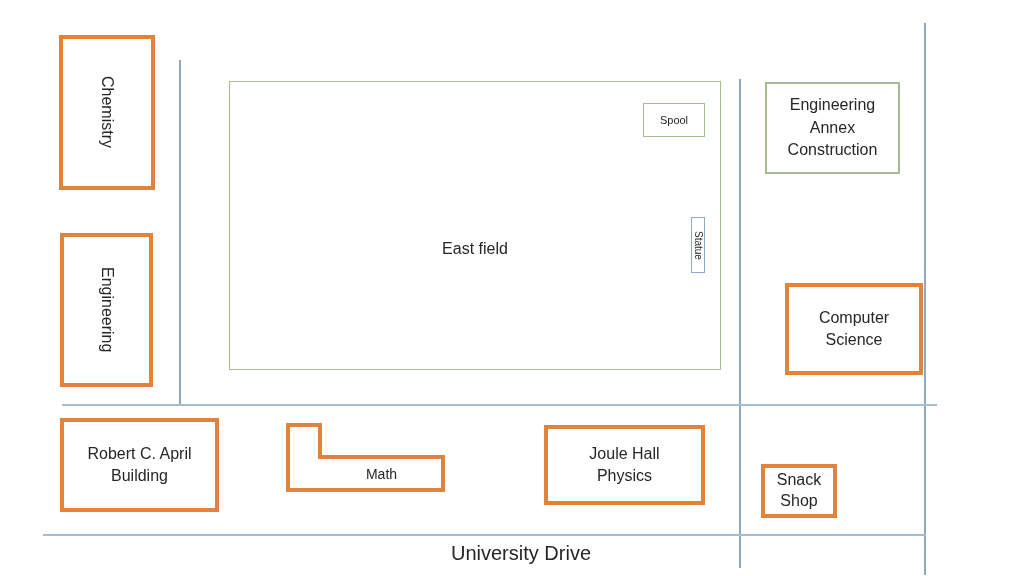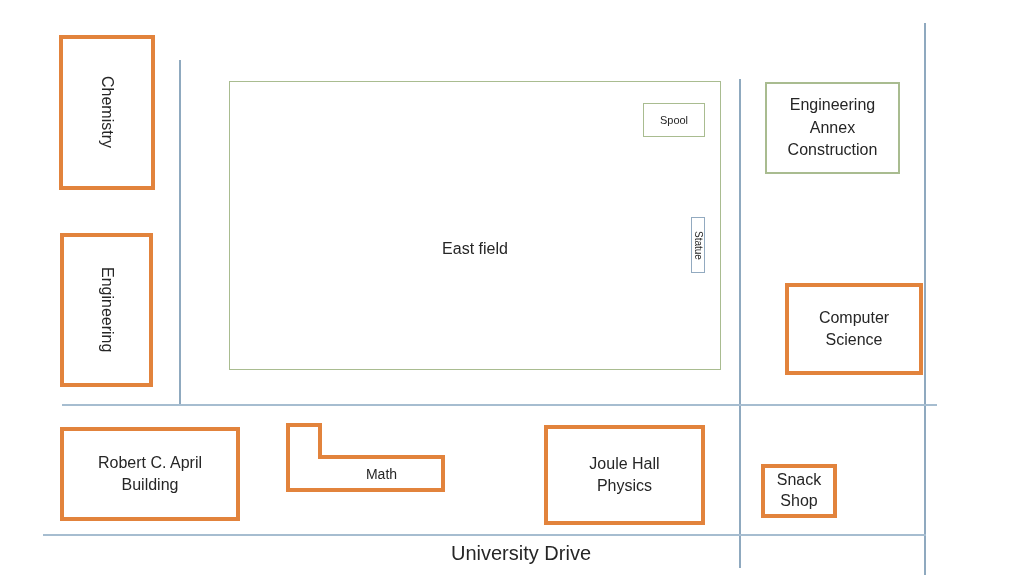--- a/index.html
+++ b/index.html
@@ -32,22 +32,22 @@
     background: #ffffff;
     display: flex;
     align-items: center;
     justify-content: center;
     text-align: center;
     font-size: 16px;
     line-height: 1.4;
   }
   #bld-chemistry   { left: 59px;  top: 35px;  width: 96px;  height: 155px; }
   #bld-engineering { left: 60px;  top: 233px; width: 93px;  height: 154px; }
-  #bld-robert      { left: 60px;  top: 427px; width: 180px; height: 94px; }
-  #bld-joule       { left: 544px; top: 425px; width: 161px; height: 100px; }
+  #bld-robert      { left: 60px;  top: 418px; width: 159px; height: 94px; }
+  #bld-joule       { left: 544px; top: 425px; width: 161px; height: 80px; }
   #bld-snack       { left: 761px; top: 464px; width: 76px;  height: 54px; line-height: 1.3; }
   #bld-compsci     { left: 765px; top: 283px; width: 138px; height: 92px; margin-left: 20px; }
 
   .vtext { writing-mode: vertical-rl; text-orientation: mixed; }
 
   
   .green {
     position: absolute;
     box-sizing: border-box;
     background: #ffffff;

